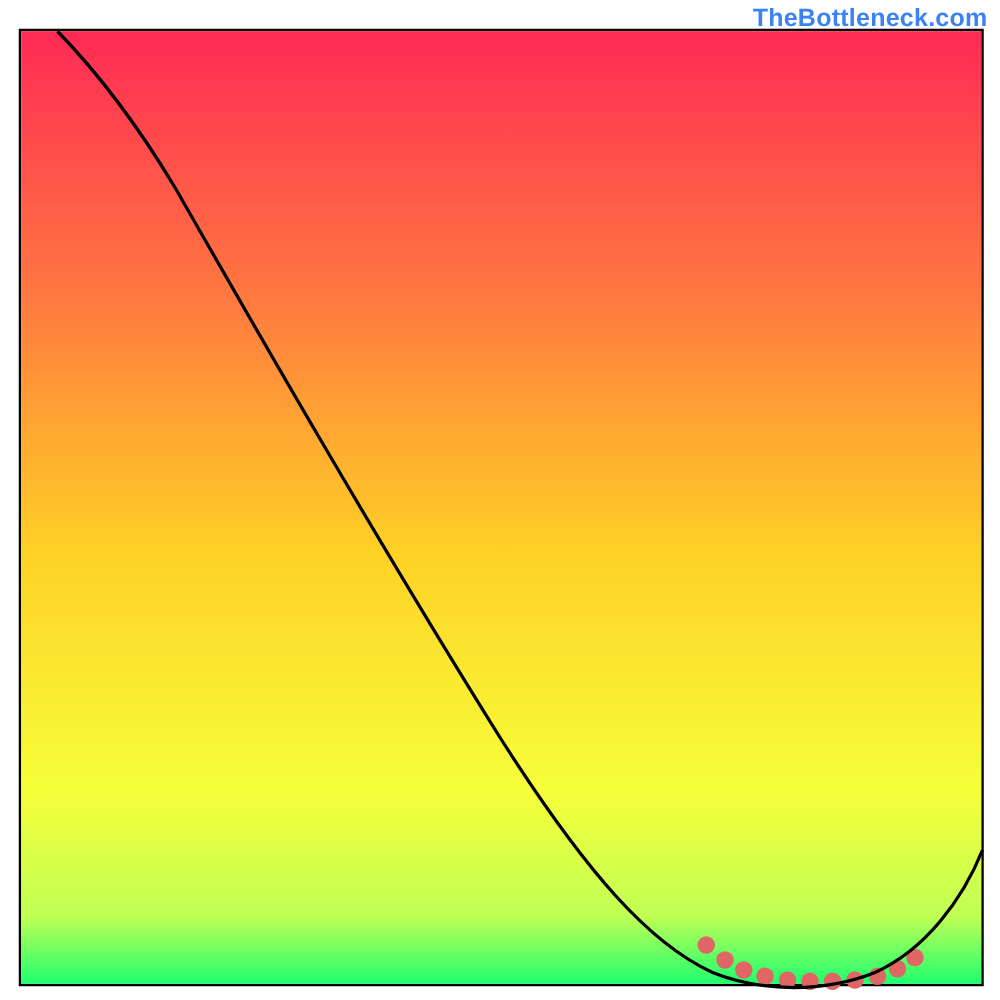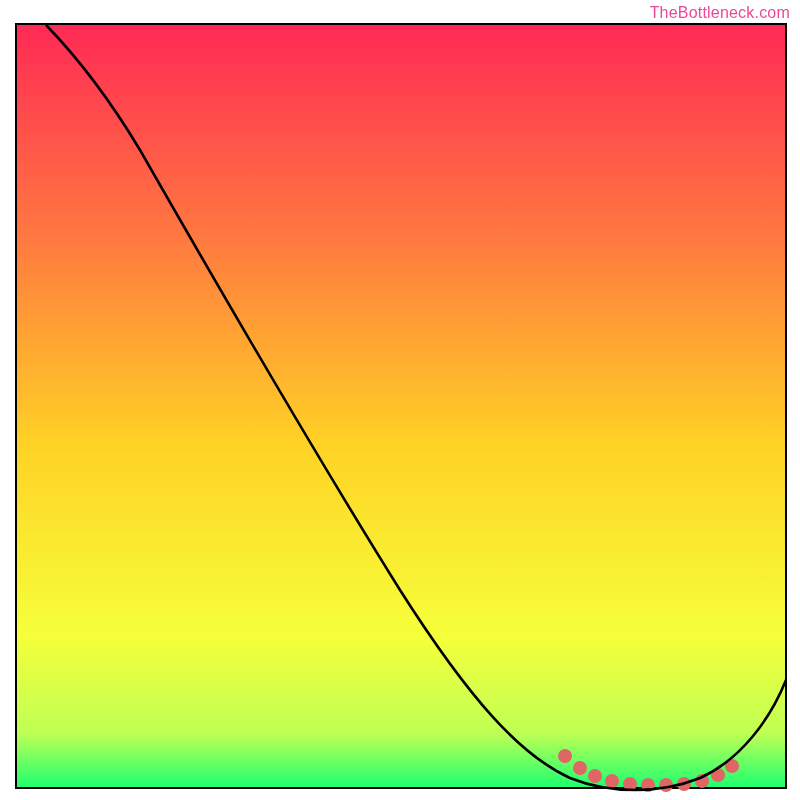--- a/index.html
+++ b/index.html
@@ -13,23 +13,23 @@
   }
   .canvas {
     position: relative;
     width: 800px;
     height: 800px;
   }
   .watermark {
     position: absolute;
     top: 4px;
     right: 10px;
-    font-size: 16px;
-    font-weight: 400;
-    color: #ec4899;
+    font-size: 20px;
+    font-weight: 700;
+    color: #3b82f6;
     letter-spacing: 0.2px;
   }
   svg {
     position: absolute;
     top: 0;
     left: 0;
   }
 </style>
 </head>
 <body>

